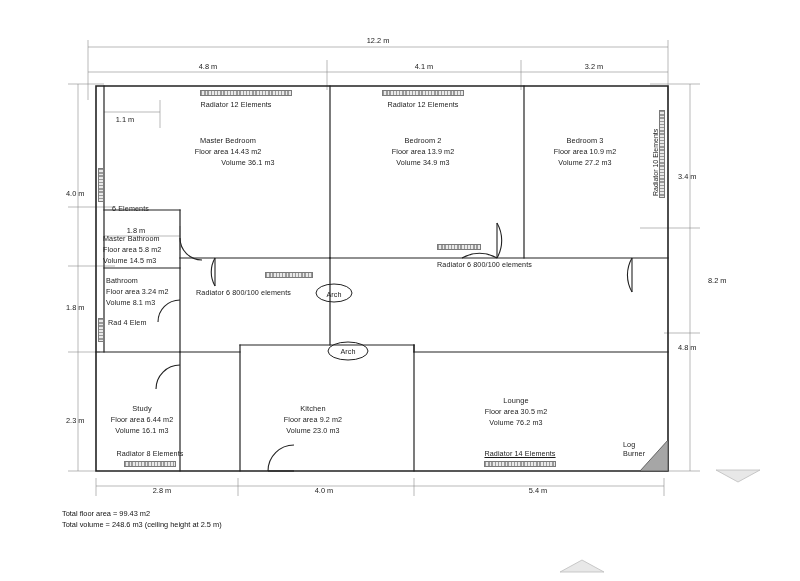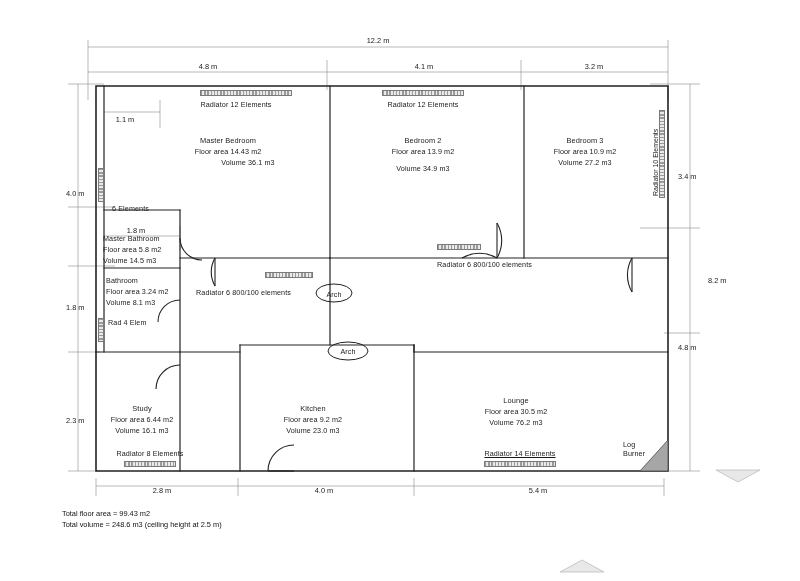--- a/index.html
+++ b/index.html
@@ -201,21 +201,21 @@
   <div class="dim c" style="left:538px;top:486px;">5.4 m</div>
 
   <div class="lbl c" style="left:236px;top:100px;">Radiator 12 Elements</div>
   <div class="lbl c room-title" style="left:228px;top:136px;">Master Bedroom</div>
   <div class="lbl c" style="left:228px;top:147px;">Floor area 14.43 m2</div>
   <div class="lbl c" style="left:228px;top:158px;margin-left:20px;">Volume 36.1 m3</div>
 
   <div class="lbl c" style="left:423px;top:100px;">Radiator 12 Elements</div>
   <div class="lbl c room-title" style="left:423px;top:136px;">Bedroom 2</div>
   <div class="lbl c" style="left:423px;top:147px;">Floor area 13.9 m2</div>
-  <div class="lbl c" style="left:423px;top:164px;">Volume 34.9 m3</div>
+  <div class="lbl c" style="left:423px;top:158px;">Volume 34.9 m3</div>
 
   <div class="lbl c room-title" style="left:585px;top:136px;">Bedroom 3</div>
   <div class="lbl c" style="left:585px;top:147px;">Floor area 10.9 m2</div>
   <div class="lbl c" style="left:585px;top:158px;">Volume 27.2 m3</div>
   <div class="vert" style="left:652px;top:196px;">Radiator 10 Elements</div>
 
   <div class="lbl" style="left:112px;top:204px;text-align:center;">6 Elements</div>
   <div class="lbl" style="left:103px;top:234px;">Master Bathroom</div>
   <div class="lbl" style="left:103px;top:245px;">Floor area 5.8 m2</div>
   <div class="lbl" style="left:103px;top:256px;">Volume 14.5 m3</div>

